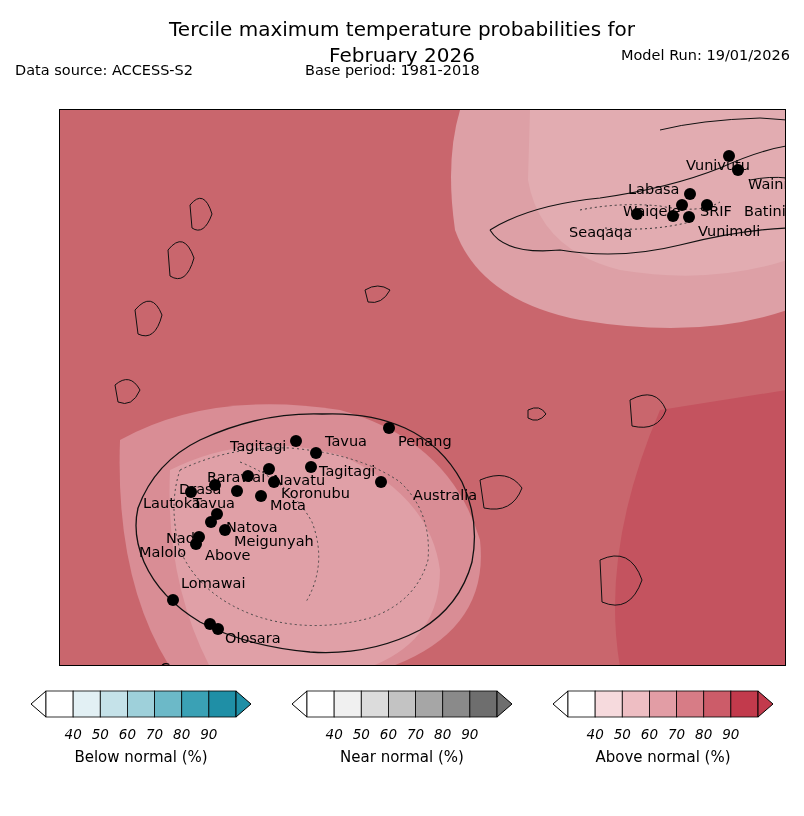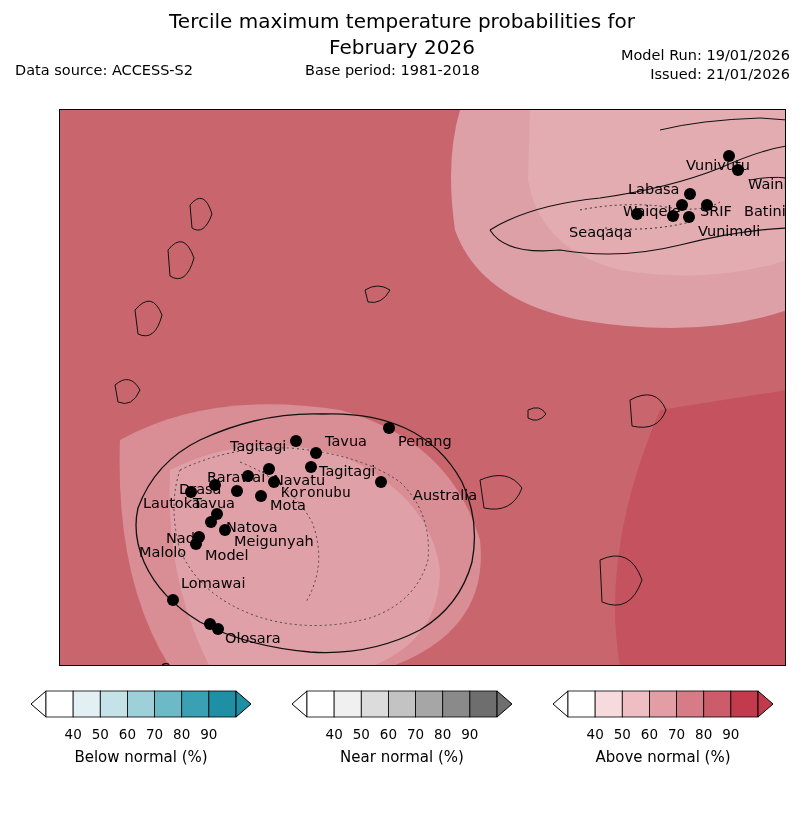--- a/index.html
+++ b/index.html
@@ -16,21 +16,21 @@
     overflow: hidden;
   }
   .title {
     position: absolute;
     top: 0px;
     left: 0;
     width: 804px;
     text-align: center;
     font-size: 20px;
     line-height: 26px;
-    padding-top: 8px;
+    padding-top: 16px;
   }
   .meta-row {
     position: absolute;
     top: 60px;
     left: 0;
     width: 804px;
     height: 34px;
     font-size: 14.5px;
   }
   .meta-left {
@@ -111,20 +111,21 @@
     position: relative;
     height: 34px;
     width: 222px;
     margin: 0 auto;
   }
   .legend-ticks {
     position: relative;
     width: 222px;
     margin: 2px auto 0 auto;
     height: 18px;
+    font-style: italic;
   }
   .legend-ticks span {
     position: absolute;
     font-size: 13.5px;
     transform: translateX(-50%);
   }
   .legend-caption {
     font-size: 15px;
     margin-top: 4px;
   }
@@ -135,21 +136,20 @@
 <div class="title">
   <div>Tercile maximum temperature probabilities for</div>
   <div>February 2026</div>
 </div>
 
 <div class="meta-row">
   <div class="meta-left">Data source: ACCESS-S2</div>
   <div class="meta-center">Base period: 1981-2018</div>
   <div class="meta-right">
     <div>Model Run: 19/01/2026</div>
-    <div>Issued: 21/01/2026</div>
   </div>
 </div>
 
 <div class="map">
   <svg width="727" height="557" viewBox="0 0 727 557">
 
     <rect x="0" y="0" width="727" height="557" fill="#c9666d"></rect>
 
     <path d="M400,0 L727,0 L727,200 Q640,230 520,210 Q420,190 395,120 Q385,50 400,0 Z" fill="#dda0a6"></path>
     <path d="M470,0 L727,0 L727,150 Q650,175 560,160 Q480,140 468,70 Z" fill="#e2acb1"></path>
@@ -210,37 +210,37 @@
       <div class="station-label" style="left: 265px; top: 324px;">Tavua</div>
       <div class="station-dot" style="left: 251px; top: 357px;"></div>
       <div class="station-label" style="left: 259px; top: 354px;">Tagitagi</div>
       <div class="station-dot" style="left: 209px; top: 359px;"></div>
       <div class="station-label" style="left: 147px; top: 360px;">Rarawai</div>
       <div class="station-dot" style="left: 214px; top: 372px;"></div>
       <div class="station-label" style="left: 213px; top: 363px;">Navatu</div>
       <div class="station-dot" style="left: 188px; top: 366px;"></div>
       <div class="station-label" style="left: 119px; top: 372px;">Drasa</div>
       <div class="station-dot" style="left: 177px; top: 381px;"></div>
-      <div class="station-label" style="left: 221px; top: 376px; font-family: Liberation Mono, monospace;">Koronubu</div>
+      <div class="station-label" style="left: 221px; top: 376px;">Koronubu</div>
       <div class="station-dot" style="left: 155px; top: 375px;"></div>
       <div class="station-label" style="left: 83px; top: 386px;">Lautoka</div>
       <div class="station-dot" style="left: 131px; top: 382px;"></div>
       <div class="station-label" style="left: 133px; top: 386px;">Tavua</div>
       <div class="station-dot" style="left: 201px; top: 386px;"></div>
       <div class="station-label" style="left: 210px; top: 388px;">Mota</div>
       <div class="station-dot" style="left: 157px; top: 404px;"></div>
       <div class="station-label" style="left: 166px; top: 410px;">Natova</div>
       <div class="station-dot" style="left: 151px; top: 412px;"></div>
       <div class="station-label" style="left: 106px; top: 421px;">Nadi</div>
       <div class="station-dot" style="left: 165px; top: 420px;"></div>
       <div class="station-label" style="left: 174px; top: 424px;">Meigunyah</div>
       <div class="station-dot" style="left: 139px; top: 427px;"></div>
       <div class="station-label" style="left: 79px; top: 435px;">Malolo</div>
       <div class="station-dot" style="left: 136px; top: 434px;"></div>
-      <div class="station-label" style="left: 145px; top: 438px;">Model</div>
+      <div class="station-label" style="left: 145px; top: 438px;">Above</div>
       <div class="station-dot" style="left: 113px; top: 490px;"></div>
       <div class="station-label" style="left: 121px; top: 466px;">Lomawai</div>
       <div class="station-dot" style="left: 150px; top: 514px;"></div>
       <div class="station-label" style="left: 100px; top: 551px;">Cuvu</div>
       <div class="station-dot" style="left: 158px; top: 519px;"></div>
       <div class="station-label" style="left: 165px; top: 521px;">Olosara</div>
       <div class="station-dot" style="left: 321px; top: 372px;"></div>
       <div class="station-label" style="left: 353px; top: 378px;">Australia</div>
     </div>
 </div>

